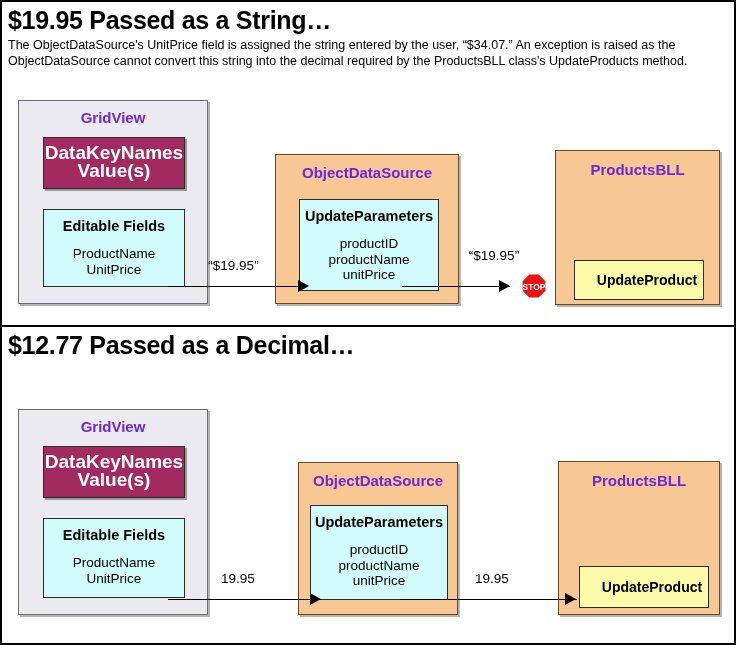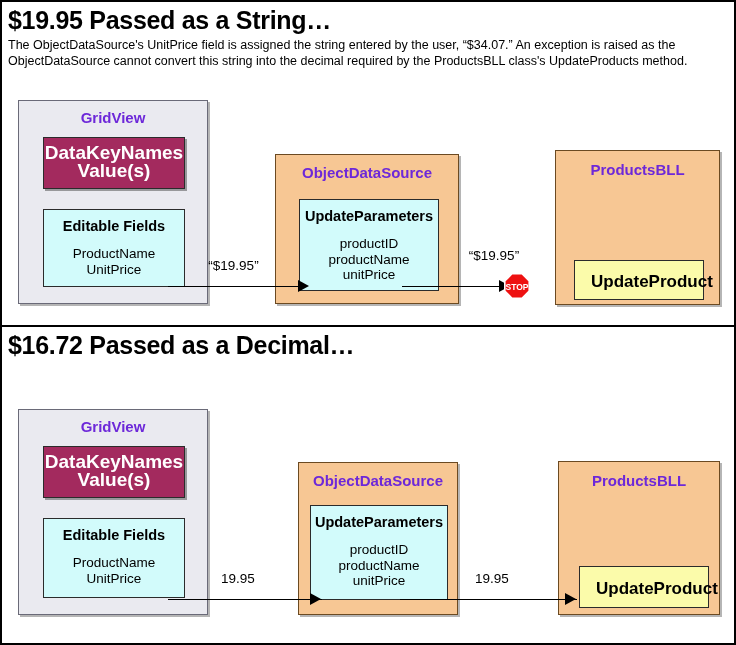--- a/index.html
+++ b/index.html
@@ -117,21 +117,21 @@
     line-height: 15.5px;
     font-weight: normal;
   }
   .yellowbox {
     background: #fbfbaa;
     border-color: #2b2b2b;
   }
   .yellowbox .inner-title {
     color: #000000;
     font-weight: bold;
-    font-size: 17px;
+    font-size: 14px;
     text-align: center;
     margin-left: 16px;
   }
 
   
   .hline {
     position: absolute;
     height: 0;
     border-top: 1.6px solid #000000;
   }
@@ -205,33 +205,33 @@
     </div>
 
     <div class="hline" style="left:166px; top:284px; width:131px;"></div>
     <div class="arrowhead" style="left:296px; top:278px;"></div>
     <div class="edge-label" style="left:166px; top:256px; width:131px;">“$19.95”</div>
 
     <div class="hline" style="left:400px; top:284px; width:108px;"></div>
     <div class="arrowhead" style="left:497px; top:278px;"></div>
     <div class="edge-label" style="left:452px; top:246px; width:80px;">“$19.95”</div>
 
-    <div class="stop-sign" style="left:502px; top:271px;">
+    <div class="stop-sign" style="left:519px; top:271px;">
       <svg width="26" height="26" viewBox="0 0 26 26">
         <polygon points="8,0.8 18,0.8 25.2,8 25.2,18 18,25.2 8,25.2 0.8,18 0.8,8" fill="#ee1111" stroke="#ffffff" stroke-width="1.6"></polygon>
         <text x="13" y="17" text-anchor="middle" font-family="Liberation Sans, sans-serif" font-size="8.5" font-weight="bold" fill="#ffffff">STOP</text>
       </svg>
     </div>
   </div>
 
   <div class="divider"></div>
 
   <div class="section" id="section-2">
 
-    <div class="sec-title" style="top:4px;">$16.72 Passed as a Decimal…</div>
+    <div class="sec-title" style="top:4px;">$12.77 Passed as a Decimal…</div>
 
 
     <div class="box gridview" style="left:16px; top:82px; width:190px; height:206px;">
       <div class="box-title" style="top:8px;">GridView</div>
 
       <div class="inner keybox" style="left:24px; top:36px; width:142px; height:52px;">
         <div class="inner-title" style="position:absolute; left:0; right:0; top:6px;">DataKeyNames</div>
         <div class="inner-title" style="position:absolute; left:0; right:0; top:24px;">Value(s)</div>
       </div>
 

